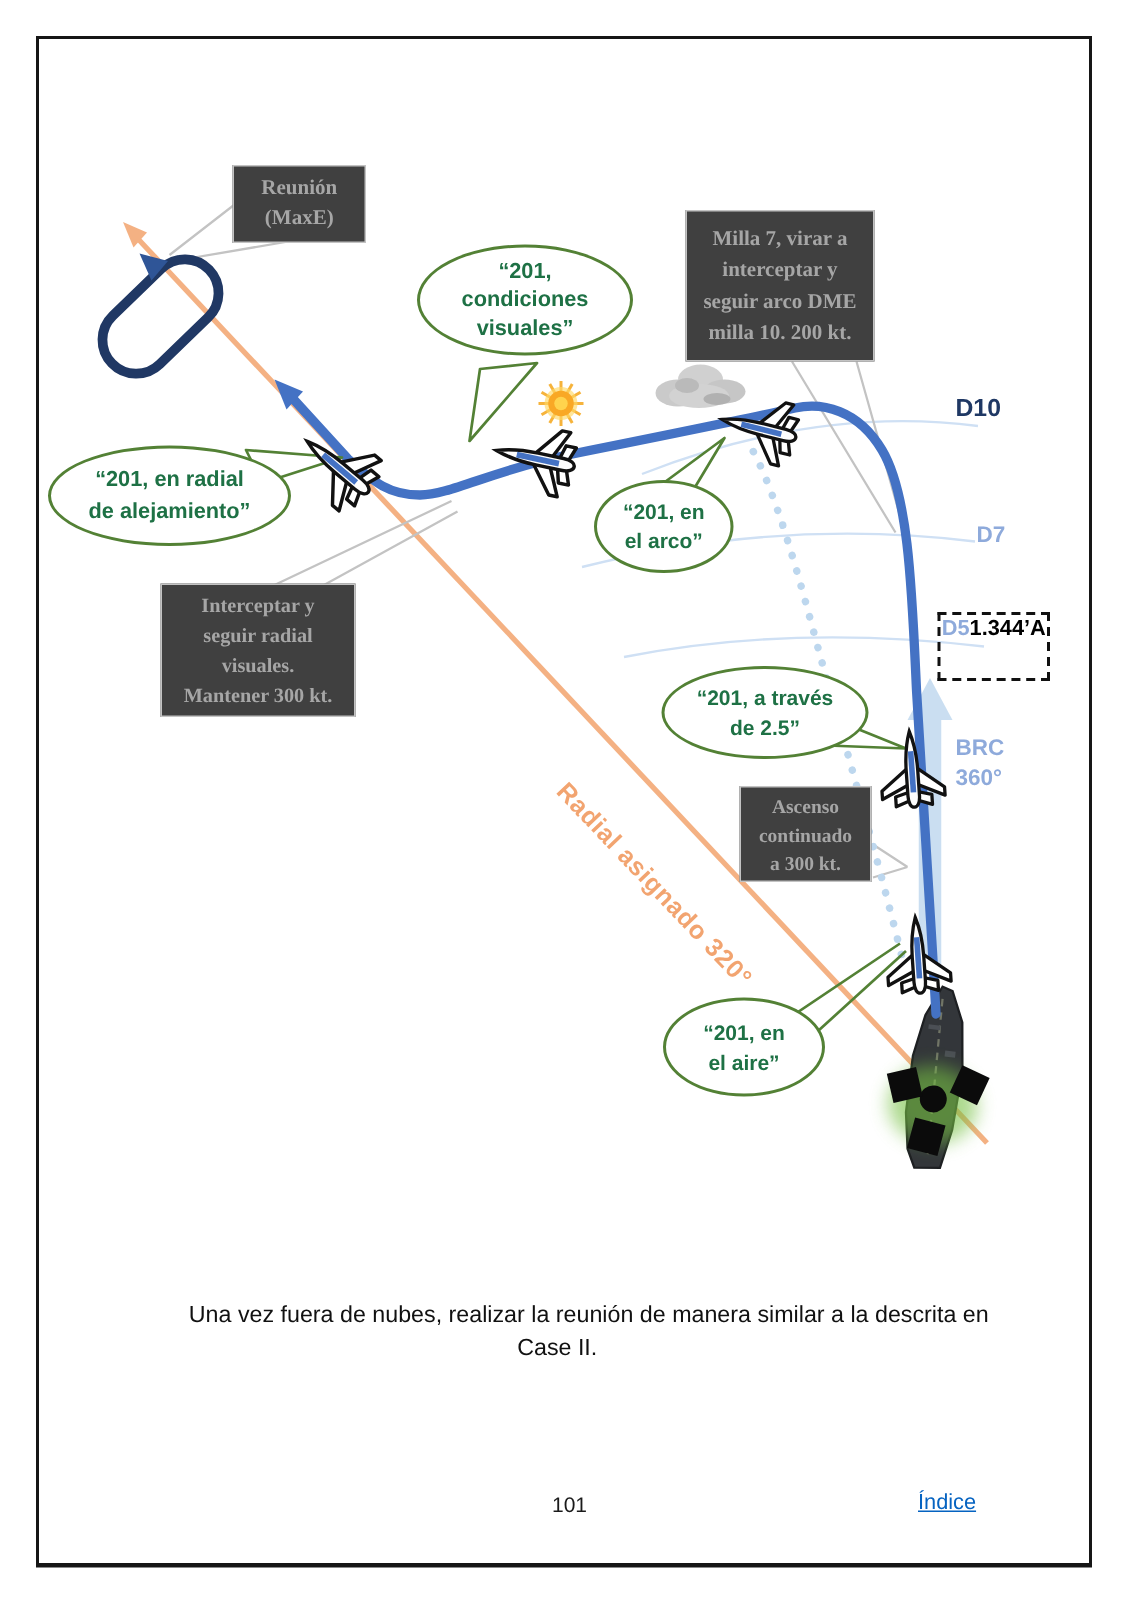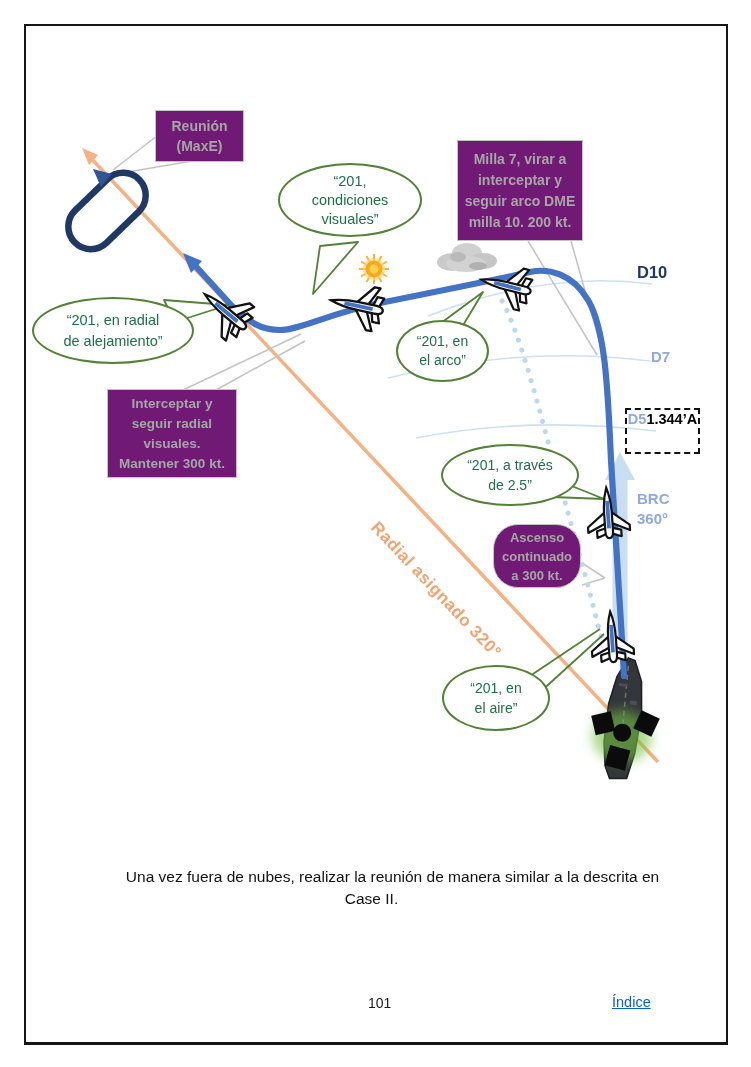--- a/index.html
+++ b/index.html
@@ -1,25 +1,25 @@
 <!DOCTYPE html>
 <html><head>
 <meta charset="utf-8">
 <style>
   html,body{margin:0;padding:0;background:#fff;}
   .page{position:relative;width:751px;height:1067px;background:#fff;overflow:hidden;
         font-family:"Liberation Sans",sans-serif;}
   .pborder{position:absolute;left:24px;top:24px;width:700px;height:1016px;
            border:2px solid #161616;border-bottom-width:3px;}
   .layer{position:absolute;left:0;top:0;width:751px;height:1067px;}
-  .graybox{position:absolute;background:#701a75;border:1.6px solid #C3C3C3;color:#A6A6A6;
+  .graybox{position:absolute;background:#404040;border:1.6px solid #C3C3C3;color:#A6A6A6;
            font-weight:bold;text-align:center;display:flex;flex-direction:column;
-           justify-content:center;box-sizing:border-box;}
+           justify-content:center;box-sizing:border-box;font-family:Liberation Serif, serif;}
   .bubble{position:absolute;background:#fff;border:2px solid #538135;border-radius:50%;
-          color:#1E7145;font-weight:normal;text-align:center;display:flex;flex-direction:column;
+          color:#1E7145;font-weight:bold;text-align:center;display:flex;flex-direction:column;
           justify-content:center;box-sizing:border-box;}
   .lbl{position:absolute;font-weight:bold;white-space:nowrap;}
   .d5box{position:absolute;border:2px dashed #111;text-align:center;display:flex;
          flex-direction:row;justify-content:center;box-sizing:border-box;font-weight:bold;}
   .radial-lbl{position:absolute;font-weight:bold;color:#F2A470;font-size:17px;
               transform:rotate(46.5deg);transform-origin:left top;white-space:nowrap;letter-spacing:.5px;}
   .para{position:absolute;color:#111;font-size:15.5px;line-height:22px;}
   .para .ind{text-indent:42px;}
   .footer-num{position:absolute;color:#1a1a1a;font-size:14px;}
   .footer-link{position:absolute;color:#0563C1;font-size:14.5px;text-decoration:underline;cursor:pointer;}
@@ -143,21 +143,21 @@
     <div>milla 10. 200 kt.</div>
   </div>
 
   <div class="graybox" style="left:107px;top:389px;width:130px;height:89px;font-size:13.5px;line-height:20px;">
     <div>Interceptar y</div>
     <div>seguir radial</div>
     <div>visuales.</div>
     <div>Mantener 300 kt.</div>
   </div>
 
-  <div class="graybox" style="left:493px;top:524px;width:88px;height:64px;font-size:13px;line-height:19px;border-radius:25px;">
+  <div class="graybox" style="left:493px;top:524px;width:88px;height:64px;font-size:13px;line-height:19px;">
     <div>Ascenso</div>
     <div>continuado</div>
     <div>a 300 kt.</div>
   </div>
 
   <div class="bubble" style="left:278px;top:163px;width:144px;height:74px;font-size:14.5px;line-height:19px;">
     <div>“201,</div>
     <div>condiciones</div>
     <div>visuales”</div>
   </div>

